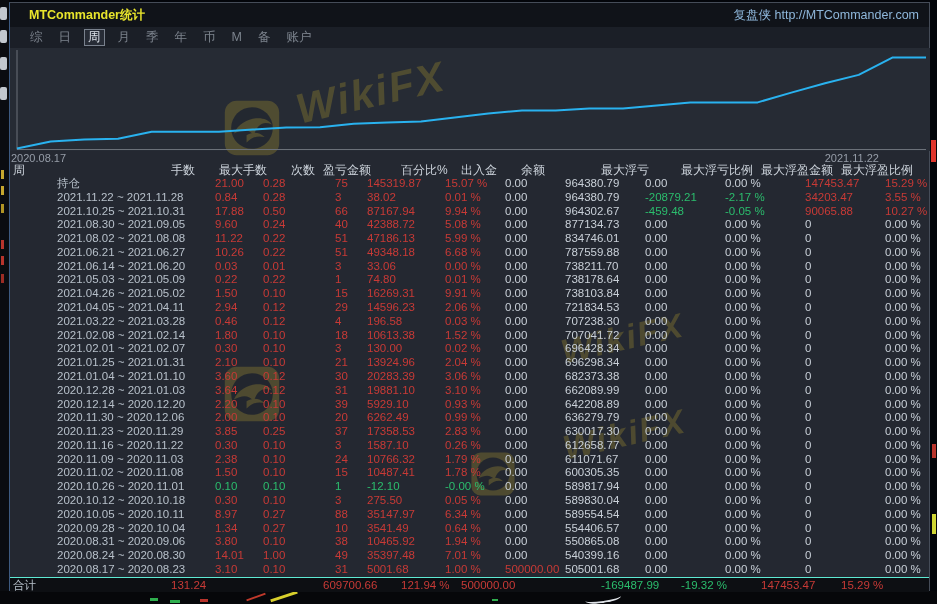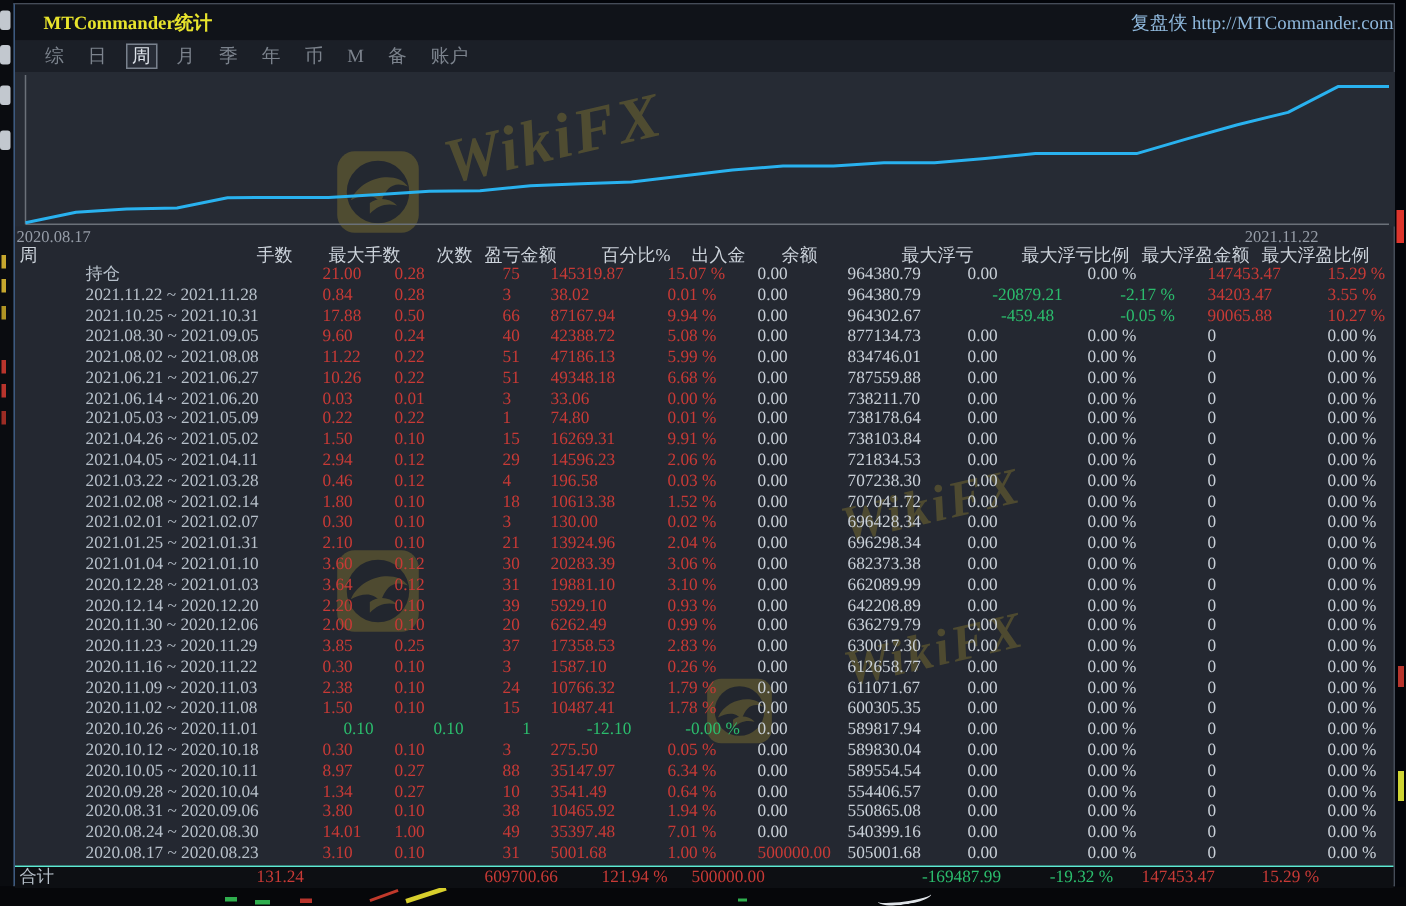--- a/index.html
+++ b/index.html
@@ -1,45 +1,45 @@
 <!DOCTYPE html>
 <html><head>
 <meta charset="utf-8">
 <style>
   html,body{margin:0;padding:0;background:#000;}
   *{box-sizing:border-box;}
   .screen{position:relative;width:937px;height:604px;background:#03050a;overflow:hidden;
-          font-family:Liberation Serif, serif;}
+          font-family:Liberation Sans, sans-serif;}
   
   .window{position:absolute;left:9px;top:2px;width:921px;height:589px;
           background:#242831;border:1px solid #454c58;border-left:1px solid #3d5a80;}
   .titlebar{position:absolute;left:0;top:0;width:100%;height:24px;background:#101319;
             display:flex;align-items:center;}
   .title{color:#e8e42c;font-size:12.5px;font-weight:bold;padding-left:19px;}
-  .brand{margin-left:auto;color:#8fb8dc;font-size:12.5px;}
+  .brand{margin-left:auto;color:#8fb8dc;font-size:12.5px;padding-right:10px;}
   .menubar{position:absolute;left:0;top:24px;width:100%;height:21px;background:#1b1f27;
            display:flex;align-items:center;gap:10px;padding-left:17px;}
   .mi{color:#7c838d;font-size:12.5px;padding:0 3px;line-height:15px;cursor:default;}
   .mi.sel{color:#dde3ea;border:1px solid #79818d;background:#272c36;}
   
   .chart{position:absolute;left:0;top:45px;width:920px;height:103px;background:#262b34;}
   .axis-label{position:absolute;color:#969da8;font-size:11px;}
   .axis-label.l{left:1px;top:149px;}
   .axis-label.r{right:50px;top:149px;}
   
   .grid-row{display:grid;grid-template-columns:158px 48px 72px 32px 78px 60px 60px 80px 80px 80px 80px 1fr;
             padding-left:3px;}
   .thead{position:absolute;left:0;top:160px;width:100%;height:14px;}
   .thead .cell{color:#ccd3db;font-size:12px;line-height:14px;}
   .tbody{position:absolute;left:0;top:174px;width:100%;height:400px;}
   .tbody .grid-row{height:13.79px;margin-left:44px;}
   .cell{font-size:11.5px;line-height:13.79px;white-space:nowrap;overflow:hidden;}
   .c-date{color:#b7c0ca;}
   .c-red{color:#c83a36;}
-  .c-green{color:#2bbd6d;text-align:center;}
+  .c-green{color:#2bbd6d;}
   .c-white{color:#c9d0d8;}
   .total{position:absolute;left:0;top:574px;width:100%;height:15px;background:#0d0f13;
          border-top:1px solid #5eead4;}
   .total .cell{line-height:14px;}
   
   .wm{position:absolute;opacity:.4;pointer-events:none;z-index:1;}
   .wm-text{color:#8d7e2f;font-weight:bold;font-size:42px;letter-spacing:2px;
            transform:rotate(-13deg);font-style:italic;}
   .wm-text.small{font-size:34px;}
   .chart svg,.thead,.tbody,.total,.axis-label{z-index:2;position:absolute;}

